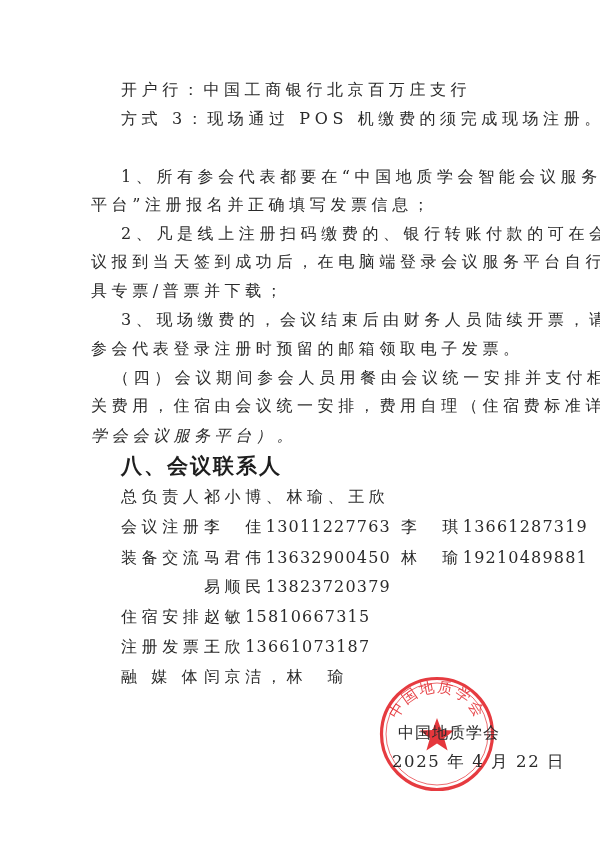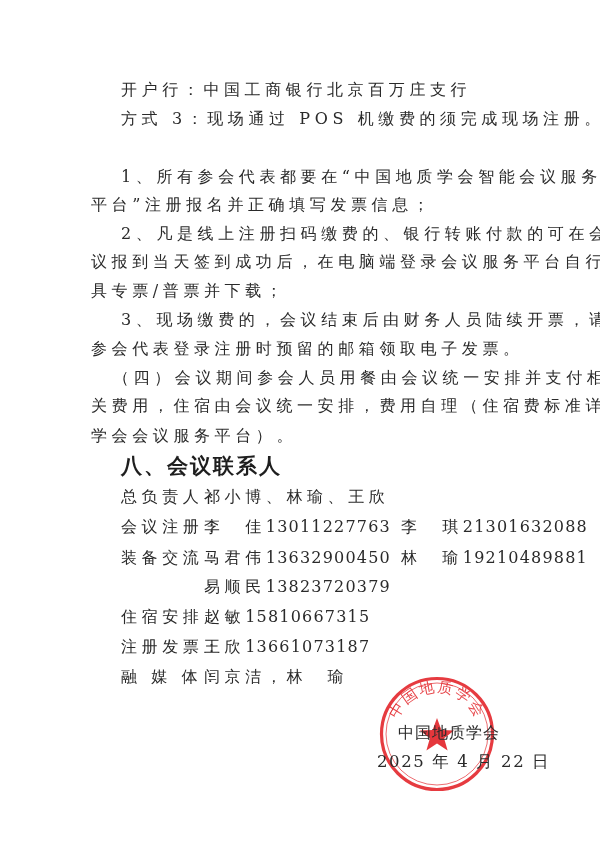--- a/index.html
+++ b/index.html
@@ -85,35 +85,35 @@
   <div class="line" style="left:121px; top:109px;">方式 3：现场通过 POS 机缴费的须完成现场注册。</div>
   <div class="line" style="left:121px; top:167px;">1、所有参会代表都要在“中国地质学会智能会议服务</div>
   <div class="line" style="left:91px;  top:195px;">平台”注册报名并正确填写发票信息；</div>
   <div class="line" style="left:121px; top:224px;">2、凡是线上注册扫码缴费的、银行转账付款的可在会</div>
   <div class="line" style="left:91px;  top:252px;">议报到当天签到成功后，在电脑端登录会议服务平台自行开</div>
   <div class="line" style="left:91px;  top:281px;">具专票/普票并下载；</div>
   <div class="line" style="left:121px; top:310px;">3、现场缴费的，会议结束后由财务人员陆续开票，请</div>
   <div class="line" style="left:91px;  top:339px;">参会代表登录注册时预留的邮箱领取电子发票。</div>
   <div class="line" style="left:113px; top:368px;">（四）会议期间参会人员用餐由会议统一安排并支付相</div>
   <div class="line" style="left:91px;  top:396px;">关费用，住宿由会议统一安排，费用自理（住宿费标准详见</div>
-  <div class="line" style="left:91px;  top:426px;">学会会议服务平台）。</div>
+  <div class="line" style="left:91px;  top:426px;font-style:italic;">学会会议服务平台）。</div>
 
   <div class="line heading" style="left:121px; top:456px;">八、会议联系人</div>
 
   <div class="contact-row" style="left:121px; top:487px;">
     <span class="contact-label">总负责人：</span>
     <span class="contact-value">
       <span class="name">祁小博、林瑜、王欣</span>
     </span>
   </div>
 
   <div class="contact-row" style="left:121px; top:517px;">
     <span class="contact-label">会议注册：</span>
     <span class="contact-value">
-      <span class="name">李　佳</span><span>13011227763</span><span class="gap"></span><span class="name">李　琪</span><span>21301632088</span>
+      <span class="name">李　佳</span><span>13011227763</span><span class="gap"></span><span class="name">李　琪</span><span>13661287319</span>
     </span>
   </div>
 
   <div class="contact-row" style="left:121px; top:548px;">
     <span class="contact-label">装备交流：</span>
     <span class="contact-value">
       <span class="name">马君伟</span><span>13632900450</span><span class="gap"></span><span class="name">林　瑜</span><span>19210489881</span>
     </span>
   </div>
 
@@ -150,15 +150,15 @@
     </defs>
     <circle cx="58" cy="58" r="55.5" fill="none" stroke="#e3262b" stroke-width="3.2" opacity="0.9"></circle>
     <circle cx="58" cy="58" r="51" fill="none" stroke="#e3262b" stroke-width="0.9" opacity="0.75"></circle>
     <text font-family="DejaVu Sans, sans-serif" font-size="15" fill="#e3262b" opacity="0.85" letter-spacing="2">
       <textPath href="#stamp-arc" startOffset="50%" text-anchor="middle">中国地质学会</textPath>
     </text>
     <polygon points="58,42 62.4,53.9 75.1,54.4 65.1,62.3 68.6,74.6 58,67.5 47.4,74.6 50.9,62.3 40.9,54.4 53.6,53.9" fill="#e3262b" opacity="0.92"></polygon>
   </svg>
 
   <div class="signature" style="left:398px; top:723px;">中国地质学会</div>
-  <div class="signature date" style="left:377px; top:752px;">2025 年 4 月 22 日</div>
+  <div class="signature date" style="left:392px; top:752px;">2025 年 4 月 22 日</div>
 
 </div>
 
 </body></html>

